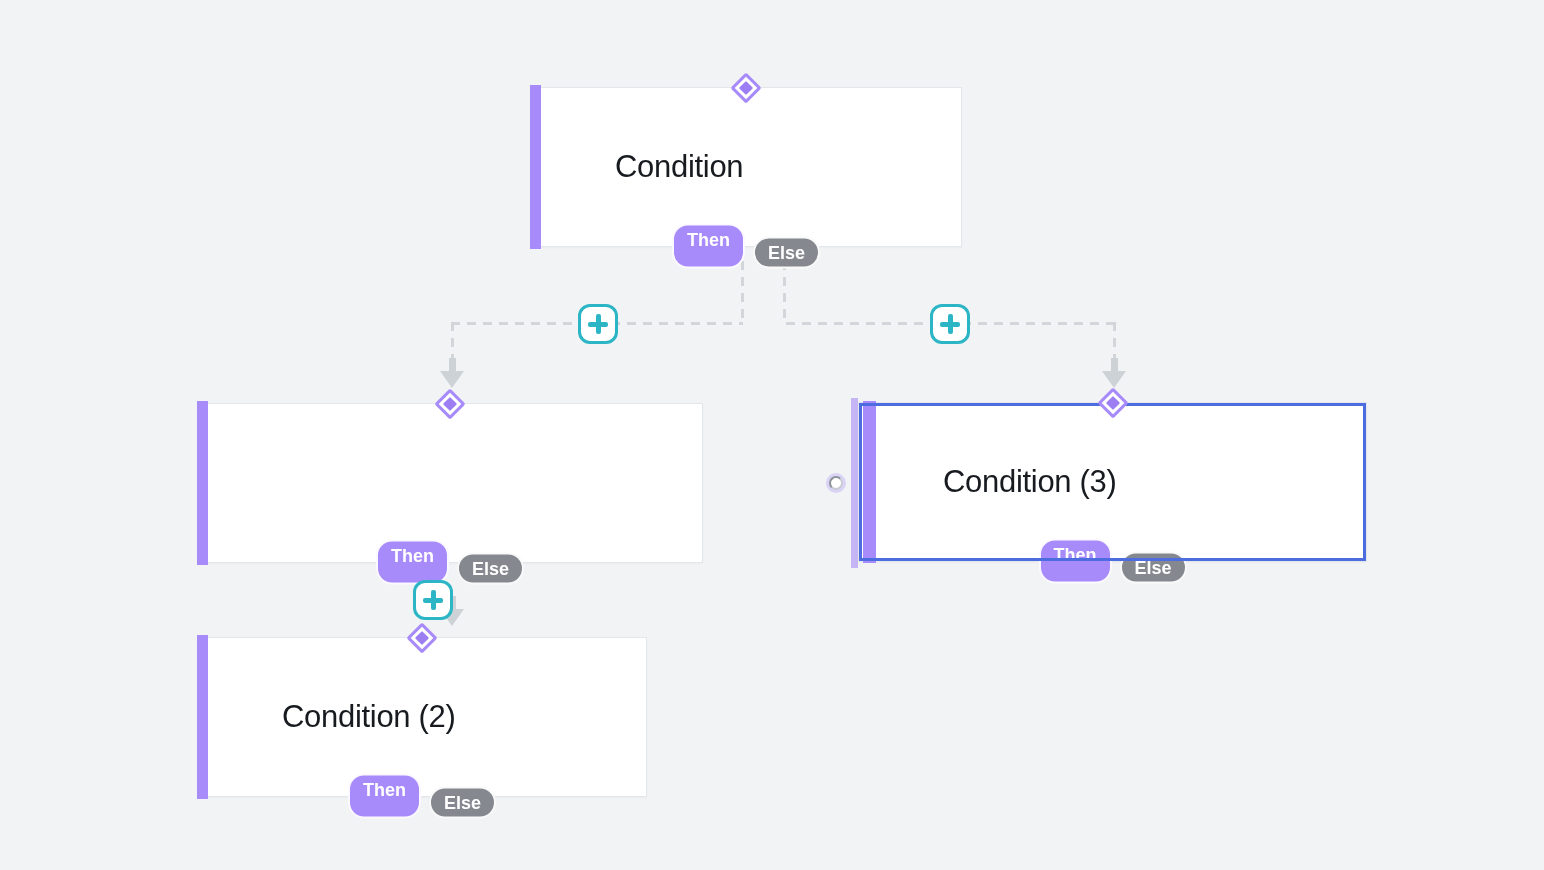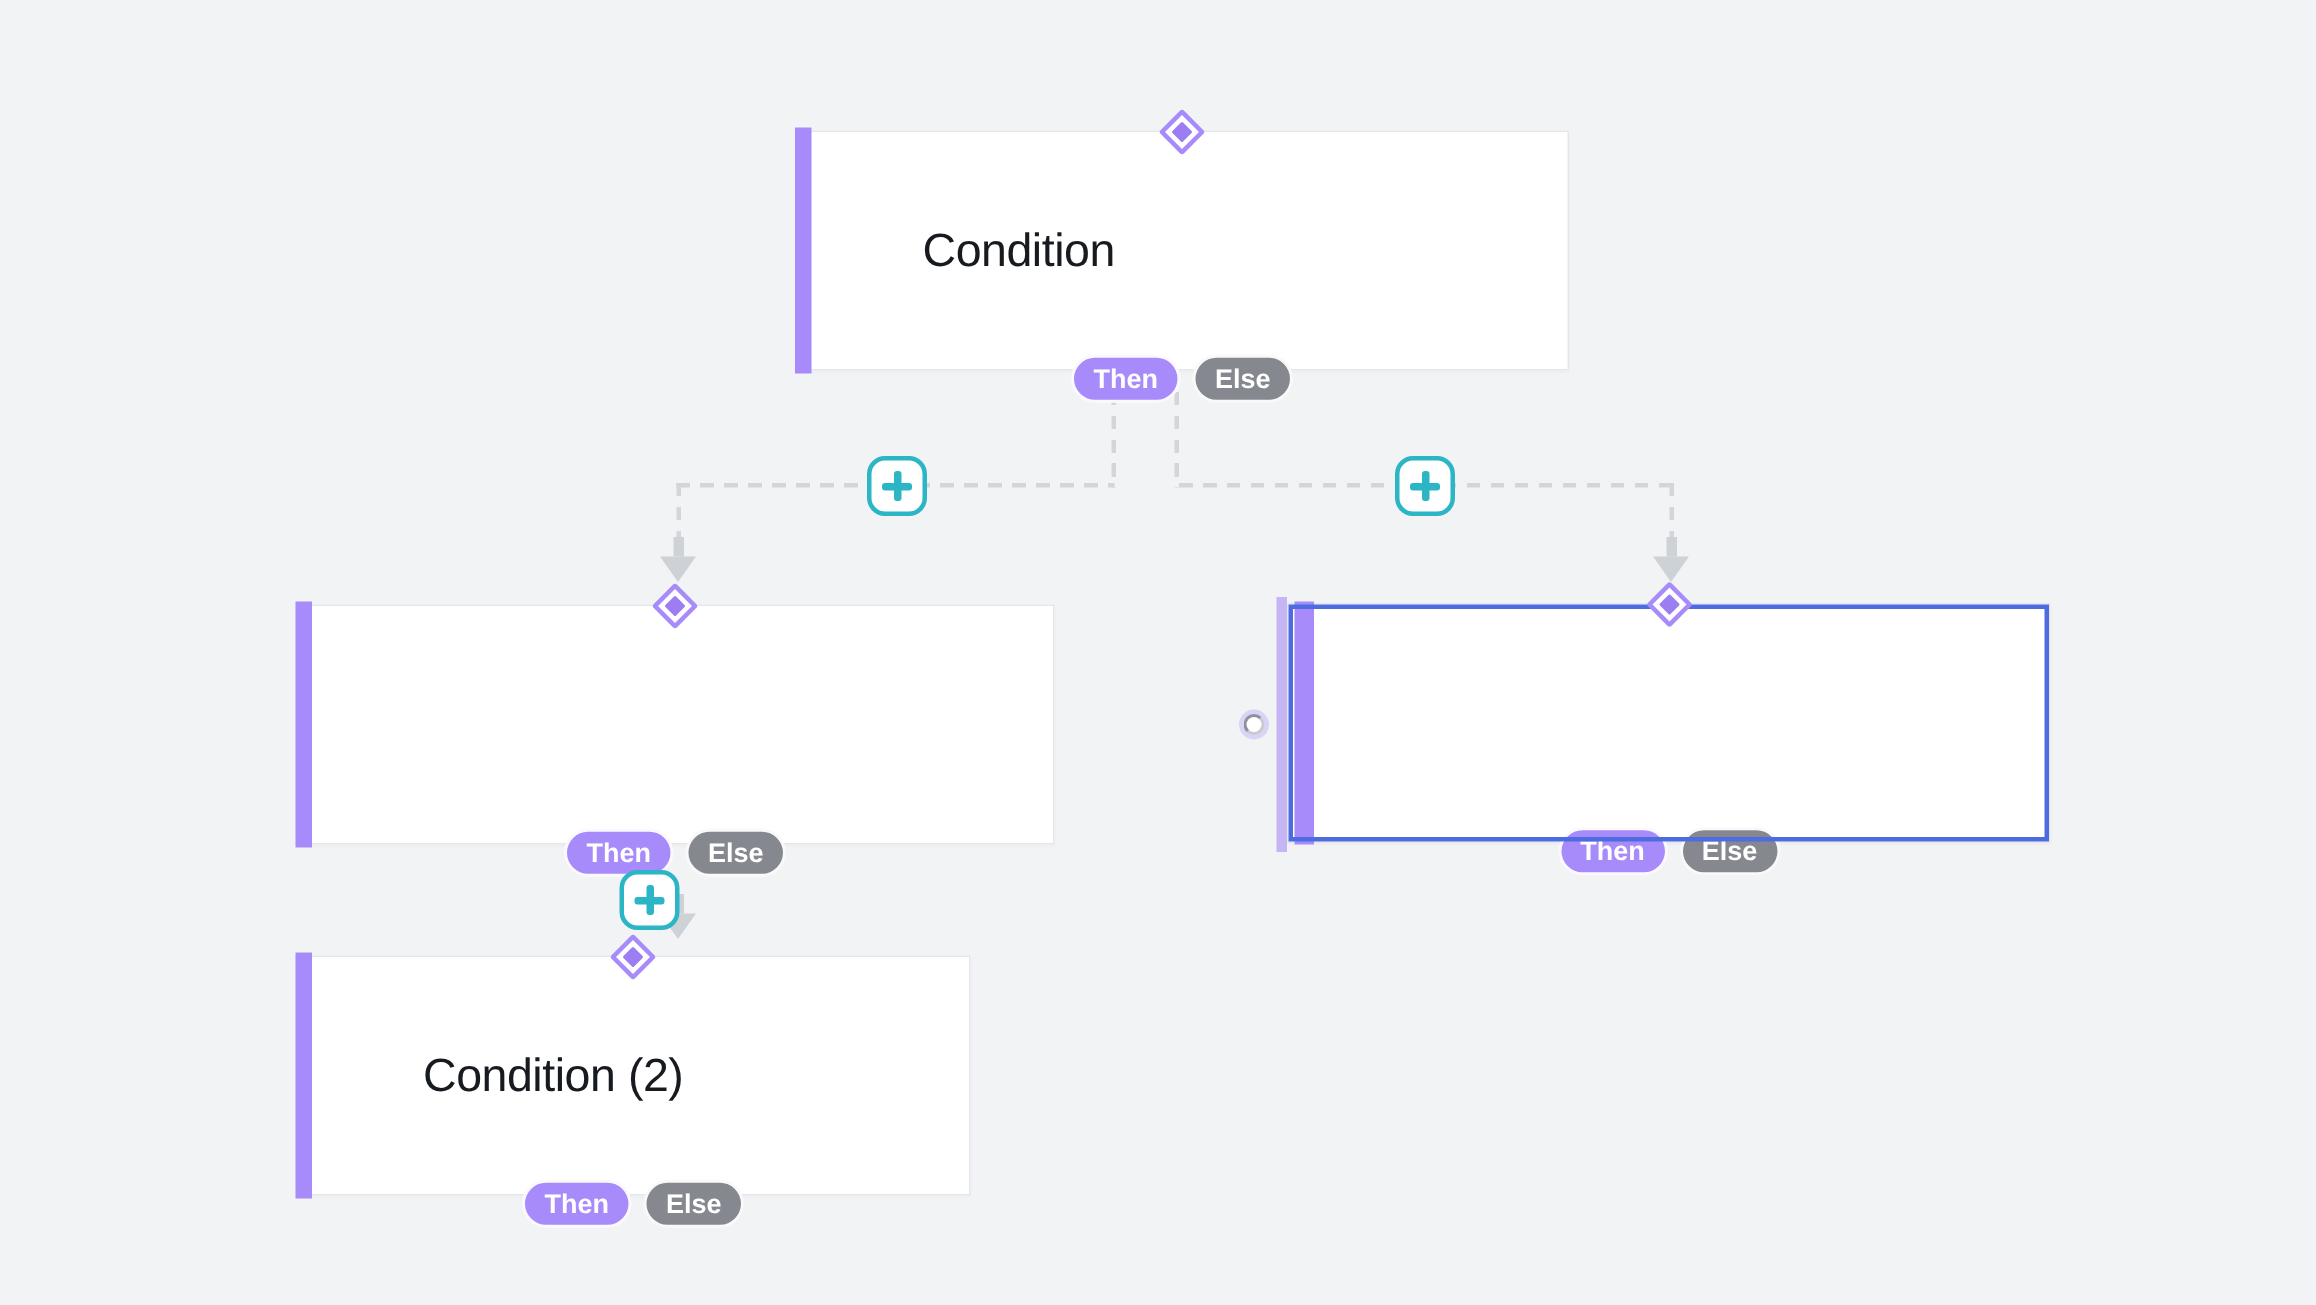--- a/index.html
+++ b/index.html
@@ -35,21 +35,21 @@
   .plus::before,.plus::after{content:"";position:absolute;background:var(--teal);border-radius:2px;}
   .plus::before{left:0;top:8px;width:20px;height:4.5px;}
   .plus::after{left:8px;top:0;width:4.5px;height:20px;}
 
   
   .node{position:absolute;background:var(--card);border:1px solid var(--card-border);z-index:1;
     box-shadow:0 1px 2px rgba(20,24,31,0.03);}
   .accent-bar{position:absolute;left:-1px;top:-3px;bottom:-3px;width:11px;background:var(--purple);z-index:1;}
   .node-title{position:absolute;left:84px;top:50%;transform:translateY(-50%);
     font-size:31px;font-weight:500;letter-spacing:-0.3px;color:var(--title);white-space:nowrap;}
-  .badges{position:absolute;left:50%;bottom:0;transform:translate(-50%,50%);display:flex;gap:8px;z-index:2;align-items:flex-end;}
+  .badges{position:absolute;left:50%;bottom:0;transform:translate(-50%,50%);display:flex;gap:8px;z-index:2;}
   .badge{display:inline-block;padding:2px 13px;border-radius:16px;border:2px solid rgba(255,255,255,0.95);
     font-size:18px;font-weight:700;color:#fff;line-height:24px;white-space:nowrap;cursor:pointer;}
   .badge.then{background:var(--purple);}
   .badge.else{background:var(--gray-badge);margin-top:13px;}
 
   
   .diamond{position:absolute;top:0;left:50%;transform:translate(-50%,-50%);width:30px;height:30px;z-index:4;cursor:pointer;}
   .diamond i{position:absolute;display:block;}
   .d-outer{inset:4px;transform:rotate(45deg);background:#fff;border:3px solid var(--purple);border-radius:2px;}
   .d-inner{inset:10px;transform:rotate(45deg);background:var(--purple-deep);border-radius:1px;}
@@ -94,21 +94,21 @@
   <button class="add-btn" style="left:578px;top:304px">
     <span class="plus"></span>
   </button>
   <button class="add-btn" style="left:930px;top:304px">
     <span class="plus"></span>
   </button>
   <button class="add-btn" style="left:413px;top:580px">
     <span class="plus"></span>
   </button>
 
-  <div class="node" style="left:530px;top:87px;width:516px;height:160px">
+  <div class="node" style="left:530px;top:87px;width:432px;height:160px">
     <div class="accent-bar"></div>
     <div class="diamond">
         <i class="d-outer"></i>
         <i class="d-inner"></i>
       </div>
     <div class="node-title">Condition</div>
     <div class="badges">
       <span class="badge then">Then</span>
       <span class="badge else">Else</span>
     </div>
@@ -139,20 +139,21 @@
     </div>
   </div>
 
   <div class="node selected" style="left:858px;top:402px;width:509px;height:160px">
     <div class="accent-outer"></div>
     <div class="accent-bar"></div>
     <div class="diamond">
         <i class="d-outer"></i>
         <i class="d-inner"></i>
       </div>
+    <div class="node-title">Condition (3)</div>
     <div class="badges">
       <span class="badge then">Then</span>
       <span class="badge else">Else</span>
     </div>
     <div class="selection-outline"></div>
   </div>
 
   <div class="port" style="left:829px;top:476px"></div>
 
 </div>

